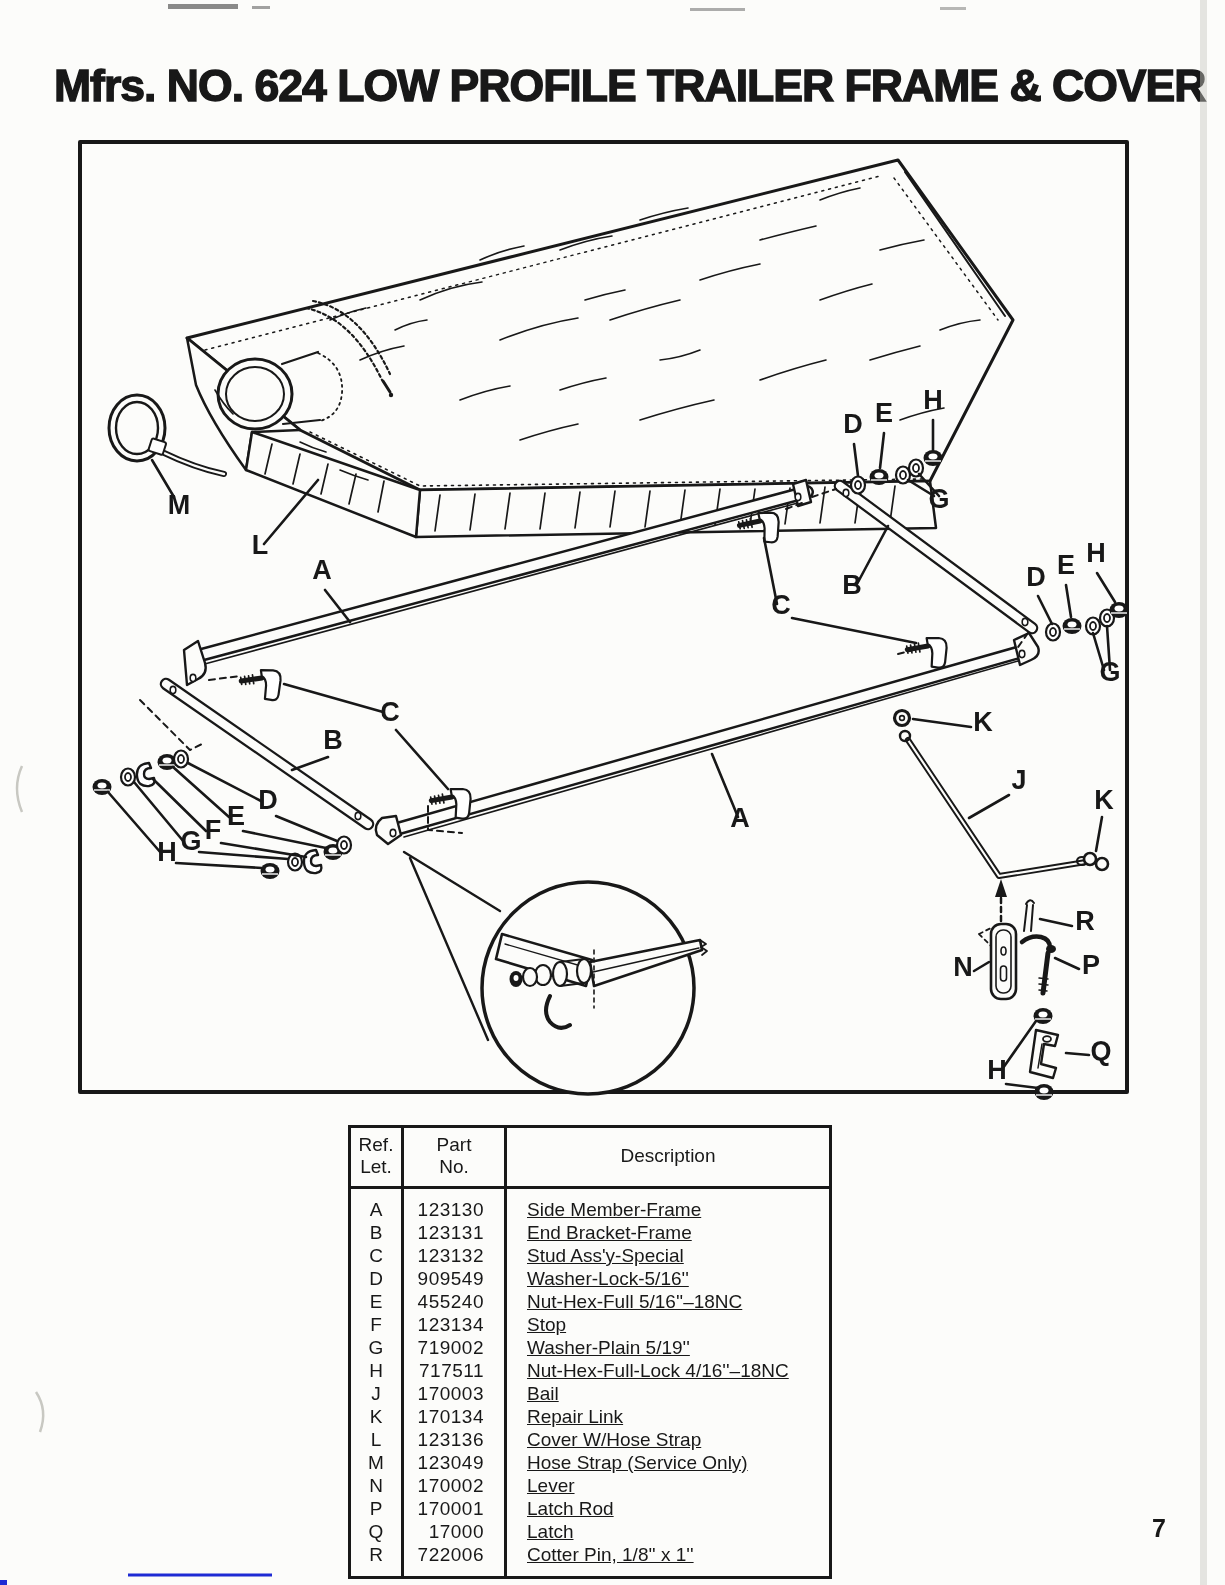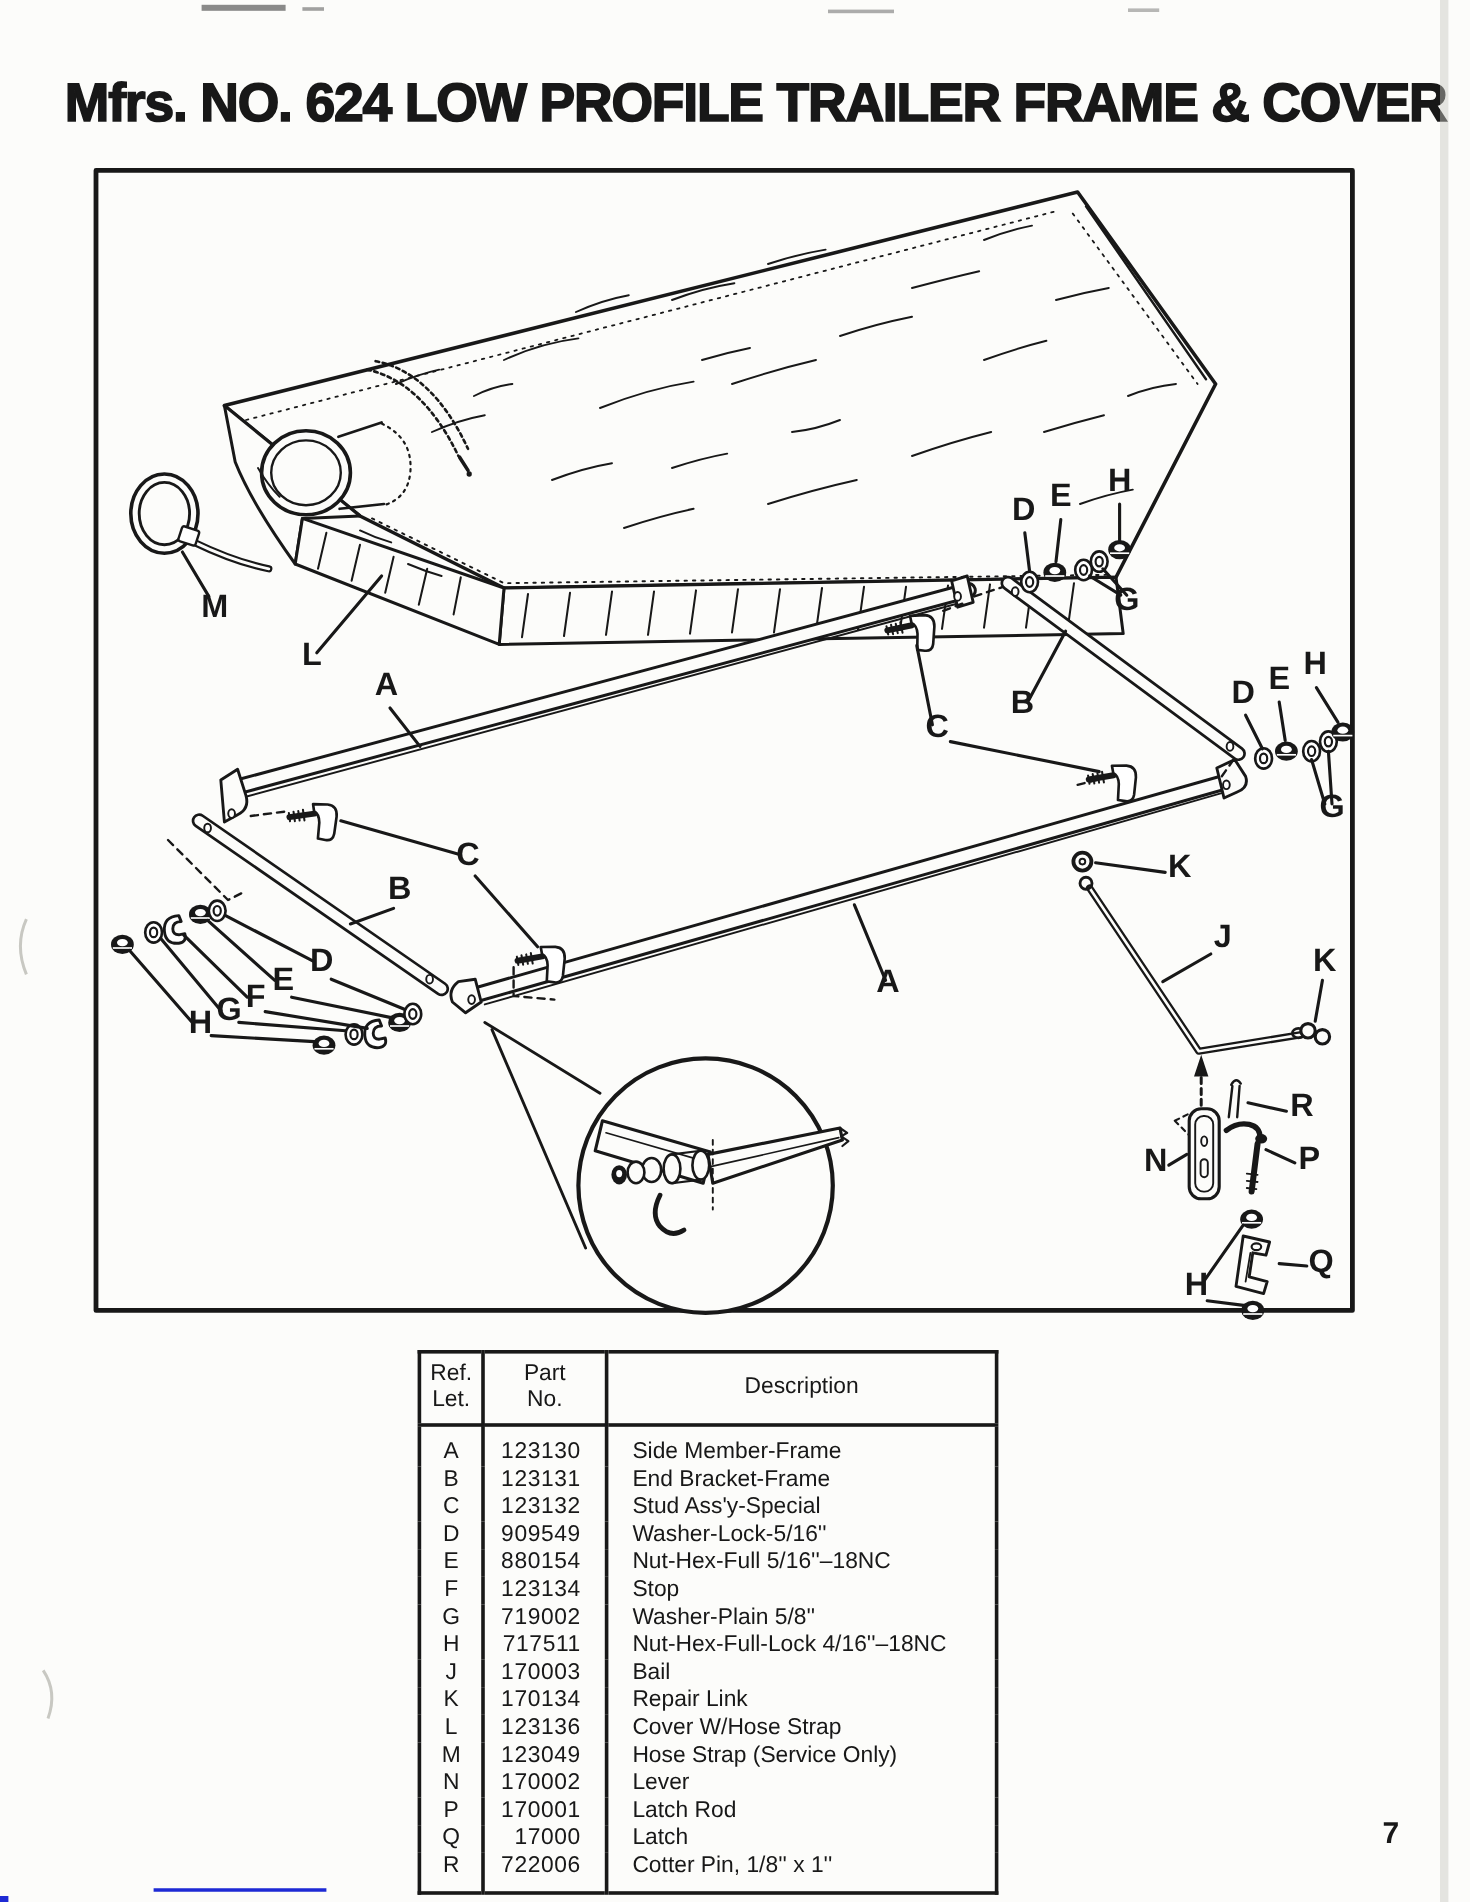--- a/index.html
+++ b/index.html
@@ -37,21 +37,21 @@
   }
   .parts-table thead th{
     border-bottom:3px solid var(--ink);
     font-weight:400;padding:6px 0 7px;text-align:center;vertical-align:middle;
   }
   .parts-table th.c1,.parts-table td.c1{width:50px;border-right:3px solid var(--ink);}
   .parts-table th.c2,.parts-table td.c2{width:100px;border-right:3px solid var(--ink);margin-top:41px;}
   .parts-table td{height:23px;padding:0;vertical-align:middle;}
   .parts-table td.c1{text-align:center;}
   .parts-table td.c2{text-align:right;padding-right:20px;letter-spacing:.5px;}
-  .parts-table td.c3{text-align:left;padding-left:20px;}
+  .parts-table td.c3{text-align:left;padding-left:20px;text-decoration:underline;}
   .parts-table tbody tr:first-child td{padding-top:10px;}
   .parts-table tbody tr:last-child td{padding-bottom:9px;}
   .pageno{position:absolute;left:1152px;top:1514px;font-size:25px;font-weight:700;}
 </style>
 </head>
 <body>
 
 <div class="title">Mfrs. NO. 624 LOW PROFILE TRAILER FRAME &amp; COVER</div>
 
 <svg class="fig" width="1225" height="1585" viewBox="0 0 1225 1585">
@@ -374,32 +374,32 @@
     <td class="c2">123132</td>
     <td class="c3">Stud Ass'y-Special</td>
   </tr>
       <tr>
     <td class="c1">D</td>
     <td class="c2">909549</td>
     <td class="c3">Washer-Lock-5/16''</td>
   </tr>
       <tr>
     <td class="c1">E</td>
-    <td class="c2">880154</td>
+    <td class="c2">455240</td>
     <td class="c3">Nut-Hex-Full 5/16''–18NC</td>
   </tr>
       <tr>
     <td class="c1">F</td>
     <td class="c2">123134</td>
     <td class="c3">Stop</td>
   </tr>
       <tr>
     <td class="c1">G</td>
     <td class="c2">719002</td>
-    <td class="c3">Washer-Plain 5/8''</td>
+    <td class="c3">Washer-Plain 5/19''</td>
   </tr>
       <tr>
     <td class="c1">H</td>
     <td class="c2">717511</td>
     <td class="c3">Nut-Hex-Full-Lock 4/16''–18NC</td>
   </tr>
       <tr>
     <td class="c1">J</td>
     <td class="c2">170003</td>
     <td class="c3">Bail</td>

